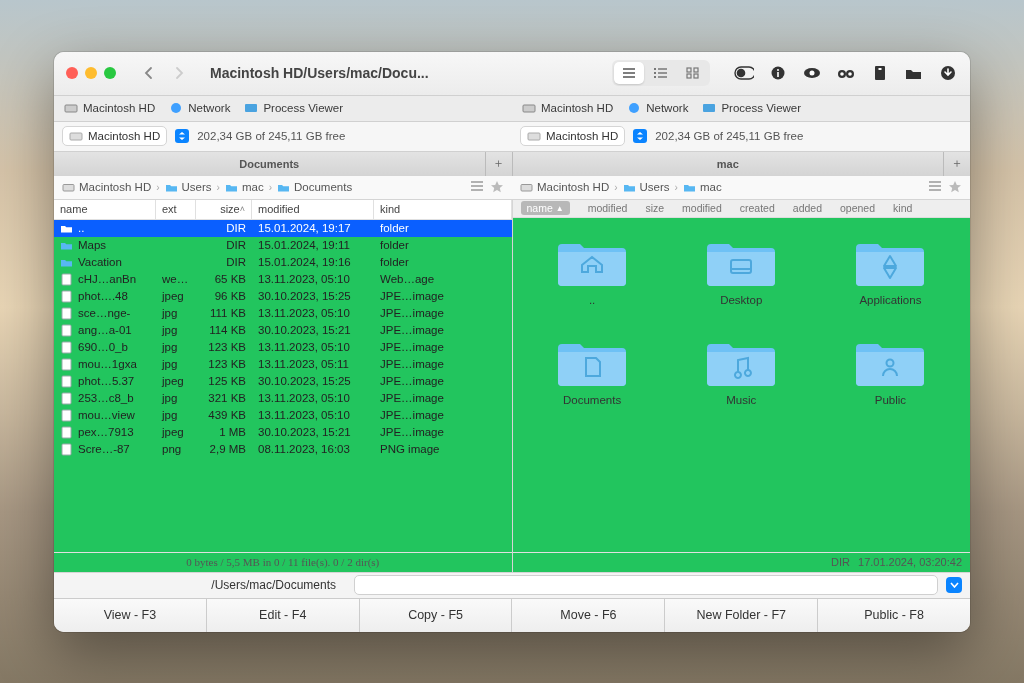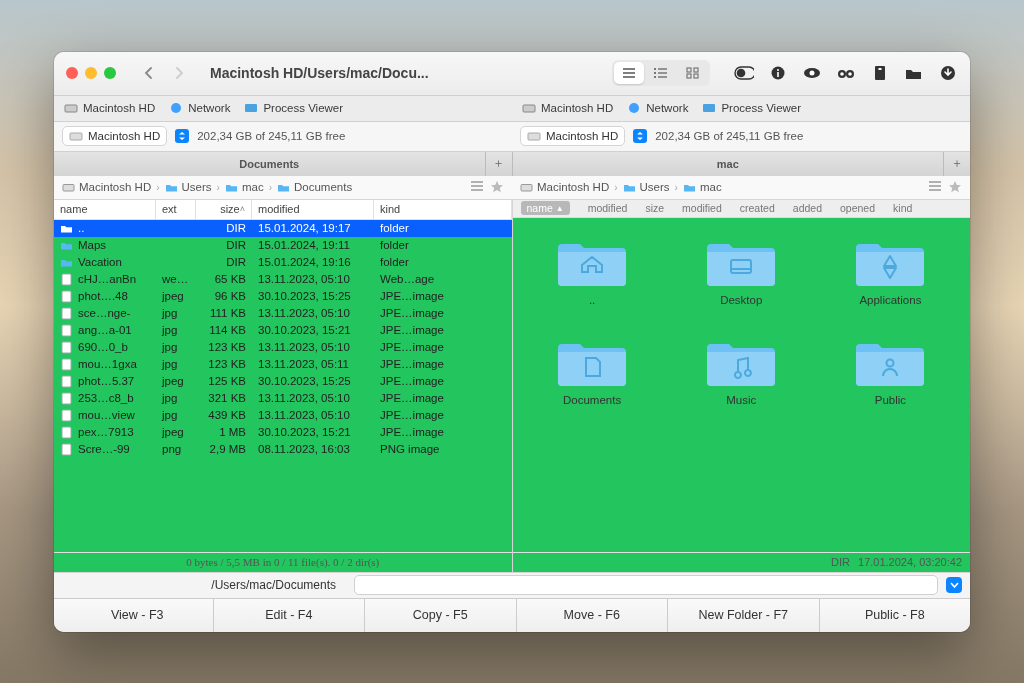--- a/index.html
+++ b/index.html
@@ -76,21 +76,21 @@
   .gitem{display:flex; flex-direction:column; align-items:center; gap:6px;}
   .gitem .gl{font-size:11.5px; color:#333;}
   .foldericon{width:72px;height:56px;position:relative;}
   .rfoot{height:20px; border-top:1px solid #e0e0e0; display:flex; align-items:center; justify-content:flex-end; font-size:11px; color:#555; padding:0 8px; gap:8px;}
   
   .pathrow{height:26px; background:#f4f4f4; border-top:1px solid #d5d5d5; display:flex; align-items:center; padding:0 8px; gap:8px;}
   .pathlabel{font-size:12px; color:#333; flex:0 0 284px; text-align:right; padding-right:10px;}
   .pathfield{flex:1; height:20px; background:#fff; border:1px solid #d0d0d0; border-radius:5px;}
   .dropicon2{width:16px;height:16px;background:#0a84ff;border-radius:4px;display:flex;align-items:center;justify-content:center;color:#fff;font-size:10px;}
   
-  .btnrow{height:34px; display:flex; border-top:1px solid #ccc; background:linear-gradient(#fafafa,#eee);padding-left:8px;}
+  .btnrow{height:34px; display:flex; border-top:1px solid #ccc; background:linear-gradient(#fafafa,#eee);}
   .bbtn{flex:1; display:flex; align-items:center; justify-content:center; font-size:12.5px; color:#333; border-right:1px solid #ccc;}
   .bbtn:last-child{border-right:none;}
   
   svg{display:block;}
 </style>
 </head>
 <body>
 
 <div class="window">
 
@@ -577,21 +577,21 @@
             <div class="col-mod">30.10.2023, 15:21</div>
             <div class="col-kind">JPE…image</div>
           </div>
           <div class="lrow">
             <div class="col-name">
               <span class="fico">
                 <svg width="11" height="13">
                   <rect x="1" y="1" width="9" height="11" rx="1" fill="#fff" stroke="#9aa"></rect>
                 </svg>
               </span>
-              <span>Scre…-99</span>
+              <span>Scre…-87</span>
             </div>
             <div class="col-ext">png</div>
             <div class="col-size">2,9 MB</div>
             <div class="col-mod">08.11.2023, 16:03</div>
             <div class="col-kind">PNG image</div>
           </div>
         </div>
       <div class="lfoot">0 bytes / 5,5 MB in 0 / 11 file(s). 0 / 2 dir(s)</div>
     </div>
 

